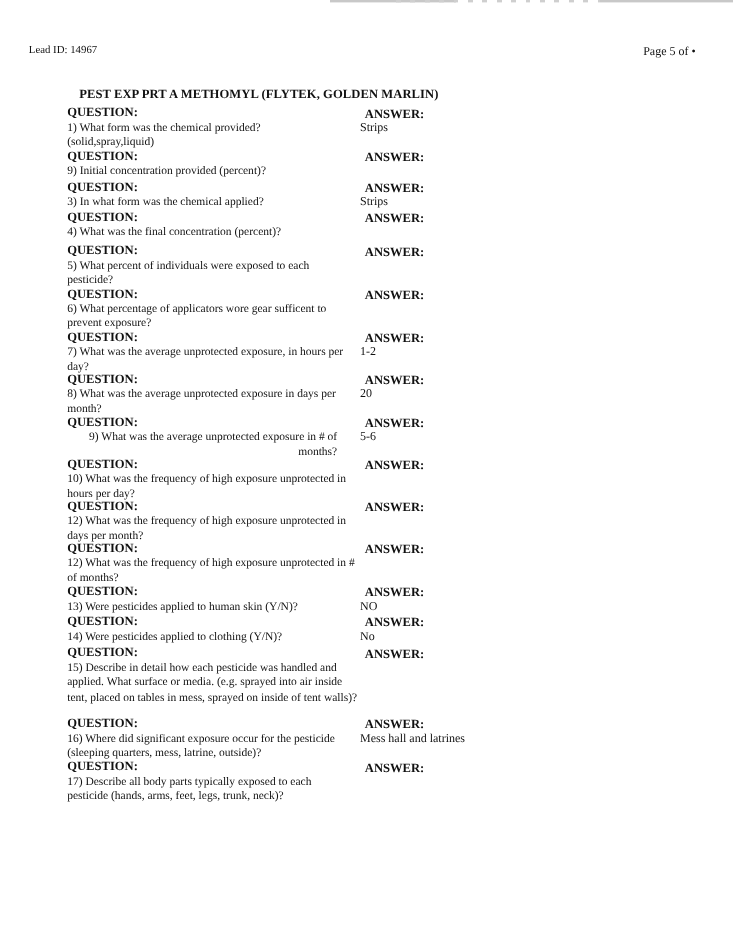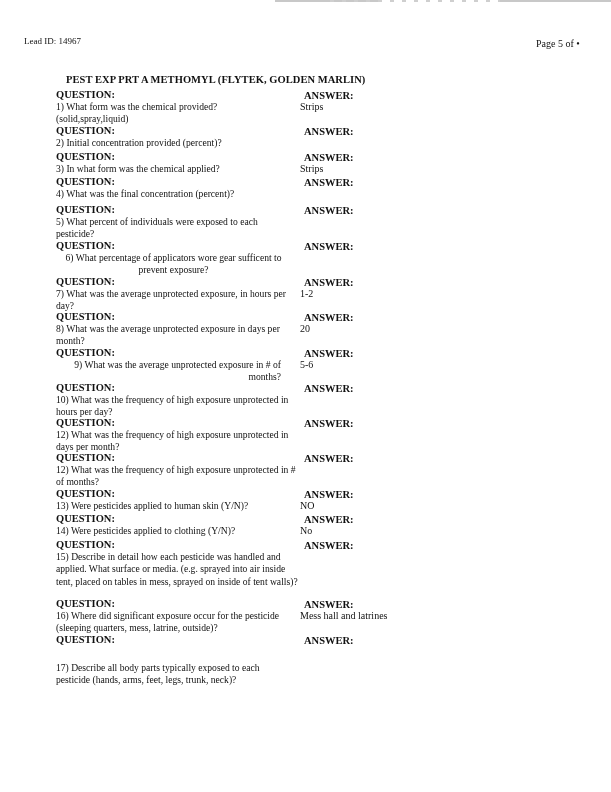--- a/index.html
+++ b/index.html
@@ -34,21 +34,21 @@
 <div class="qa" style="top:89px;">
   <div class="qlabel">QUESTION:</div>
   <div class="alabel">ANSWER:</div>
   <div class="qtext" style="width:180px;">1) What form was the chemical provided?(solid,spray,liquid)</div>
   <div class="atext">Strips</div>
 </div>
 
 <div class="qa" style="top:125px;">
   <div class="qlabel">QUESTION:</div>
   <div class="alabel">ANSWER:</div>
-  <div class="qtext">2) Initial concentration provided (percent)?</div>
+  <div class="qtext">9) Initial concentration provided (percent)?</div>
   <div class="atext"></div>
 </div>
 
 <div class="qa" style="top:151px;">
   <div class="qlabel">QUESTION:</div>
   <div class="alabel">ANSWER:</div>
   <div class="qtext">3) In what form was the chemical applied?</div>
   <div class="atext">Strips</div>
 </div>
 
@@ -62,21 +62,21 @@
 <div class="qa" style="top:204px;">
   <div class="qlabel">QUESTION:</div>
   <div class="alabel">ANSWER:</div>
   <div class="qtext" style="width:225px;">5) What percent of individuals were exposed to each pesticide?</div>
   <div class="atext"></div>
 </div>
 
 <div class="qa" style="top:240px;">
   <div class="qlabel">QUESTION:</div>
   <div class="alabel">ANSWER:</div>
-  <div class="qtext" style="width:235px;text-align:center;">6) What percentage of applicators wore gear sufficent to prevent exposure?</div>
+  <div class="qtext" style="width:235px;">6) What percentage of applicators wore gear sufficent to prevent exposure?</div>
   <div class="atext"></div>
 </div>
 
 <div class="qa" style="top:276px;">
   <div class="qlabel">QUESTION:</div>
   <div class="alabel">ANSWER:</div>
   <div class="qtext">7) What was the average unprotected exposure, in hours per day?</div>
   <div class="atext">1-2</div>
 </div>
 
@@ -139,15 +139,15 @@
 <div class="qa" style="top:598px;">
   <div class="qlabel">QUESTION:</div>
   <div class="alabel">ANSWER:</div>
   <div class="qtext">16) Where did significant exposure occur for the pesticide (sleeping quarters, mess, latrine, outside)?</div>
   <div class="atext">Mess hall and latrines</div>
 </div>
 
 <div class="qa" style="top:634px;">
   <div class="qlabel">QUESTION:</div>
   <div class="alabel">ANSWER:</div>
-  <div class="qtext" style="width:225px;margin-top:16px;">17) Describe all body parts typically exposed to each pesticide (hands, arms, feet, legs, trunk, neck)?</div>
+  <div class="qtext" style="width:225px;">17) Describe all body parts typically exposed to each pesticide (hands, arms, feet, legs, trunk, neck)?</div>
   <div class="atext"></div>
 </div>
 
 </body></html>

